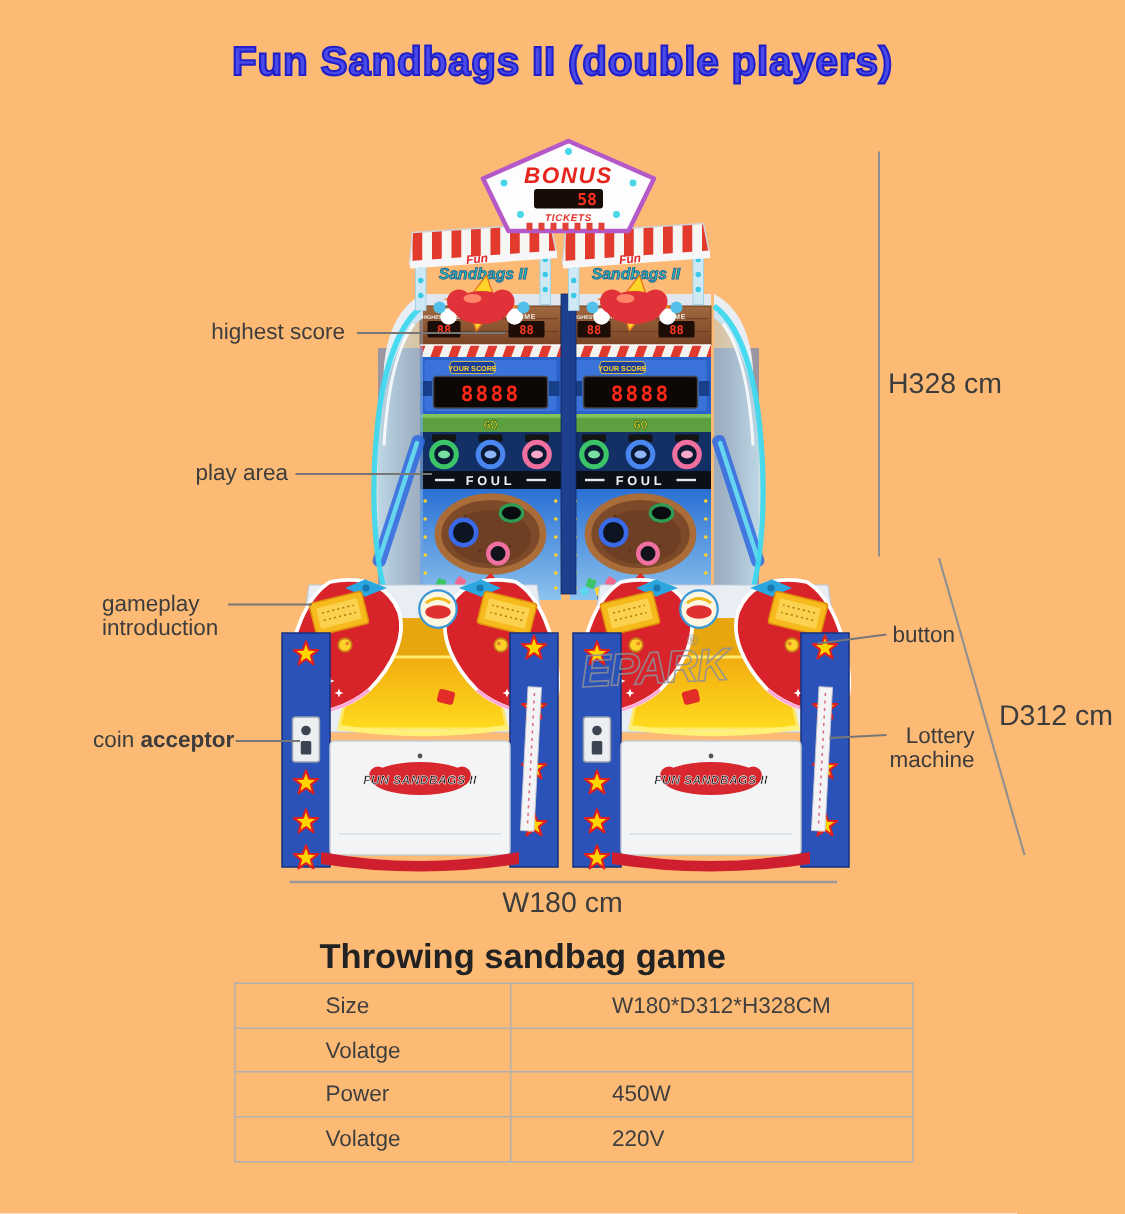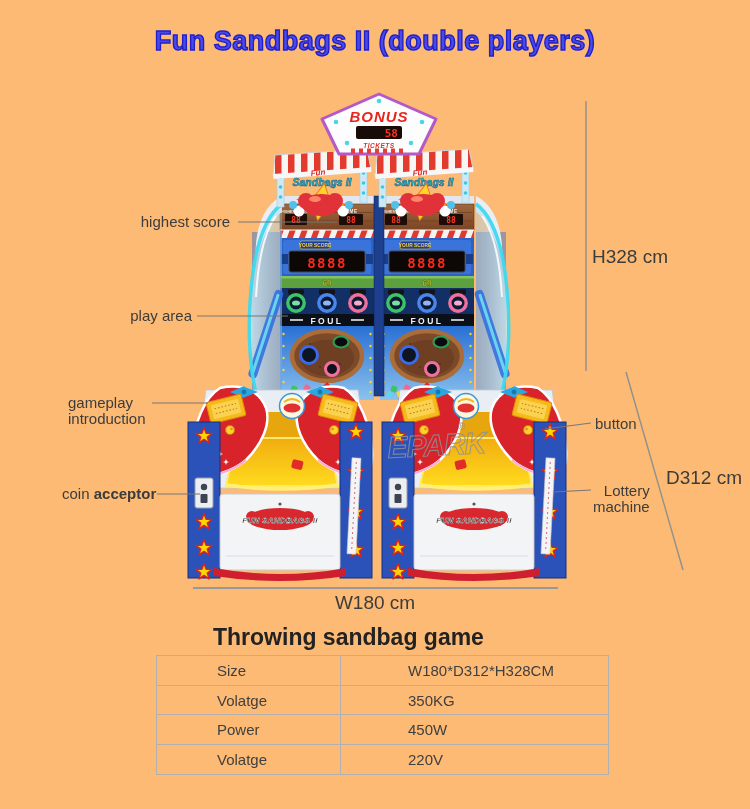--- a/index.html
+++ b/index.html
@@ -323,21 +323,20 @@
 
   <div class="heading">Throwing sandbag game</div>
 
   <div class="spec">
     <div class="spec-row">
       <div class="spec-label">Size</div>
       <div class="spec-value">W180*D312*H328CM</div>
     </div>
     <div class="spec-row">
       <div class="spec-label">Volatge</div>
-      <div class="spec-value">350KG</div>
     </div>
     <div class="spec-row">
       <div class="spec-label">Power</div>
       <div class="spec-value">450W</div>
     </div>
     <div class="spec-row">
       <div class="spec-label">Volatge</div>
       <div class="spec-value">220V</div>
     </div>
   </div>

